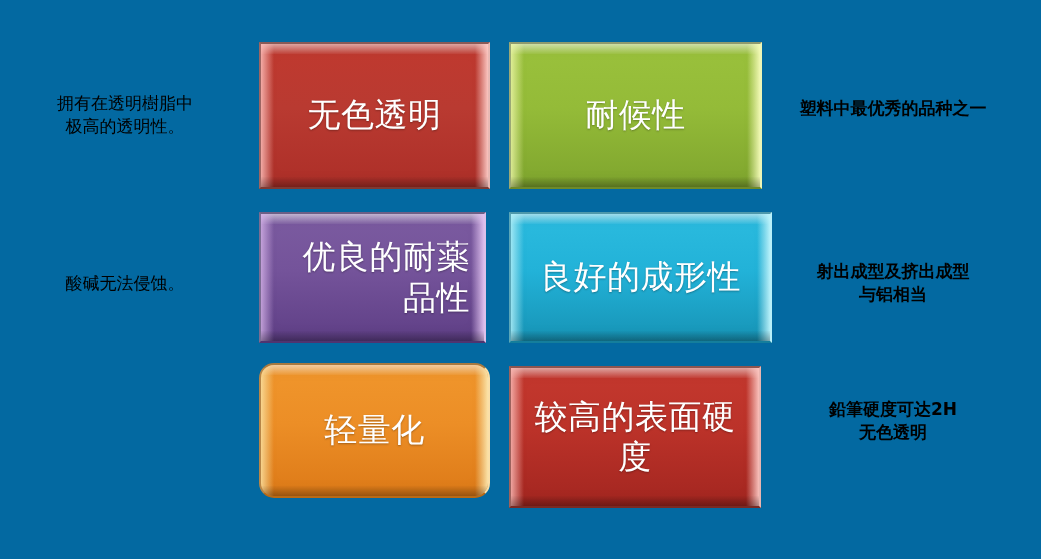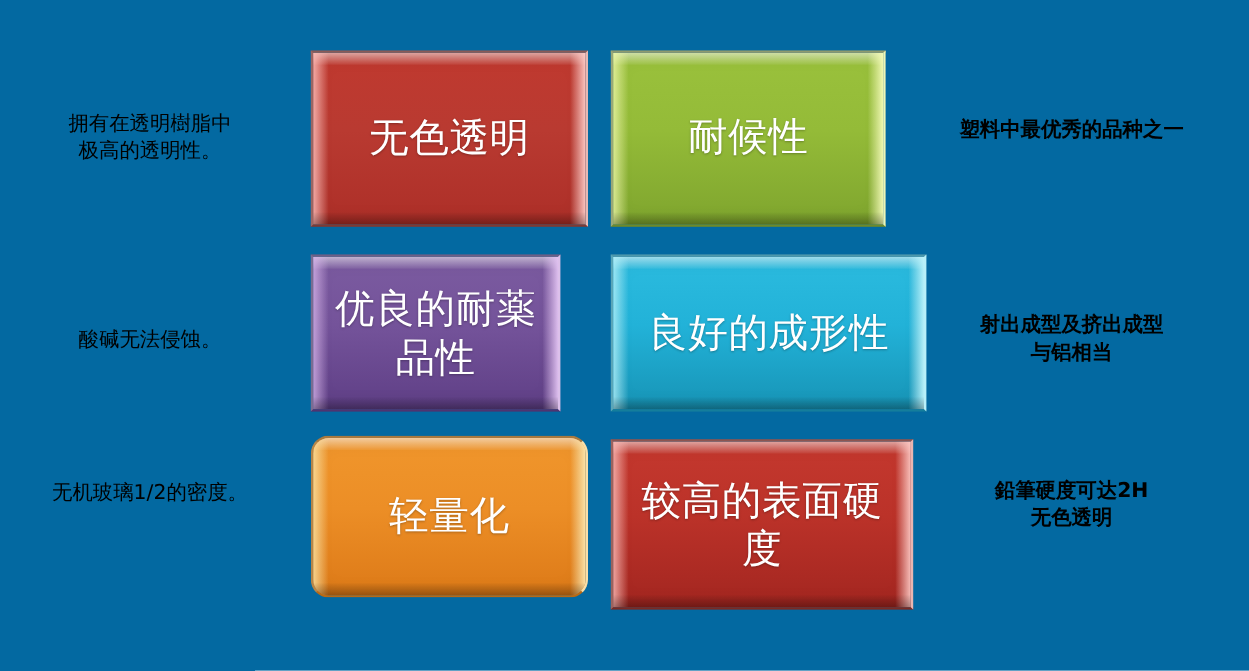--- a/index.html
+++ b/index.html
@@ -194,46 +194,45 @@
 
   <div class="caption left" style="top:92px;">拥有在透明樹脂中
 极高的透明性。</div>
 
   <div class="box red" style="left:259px; top:42px; width:231px; height:147px;">
     <span class="bevel-l"></span>
     <span class="bevel-r"></span>
     <span class="label">无色透明</span>
   </div>
 
-  <div class="box green" style="left:509px; top:42px; width:229px; height:147px;font-family:Liberation Serif, serif;">
+  <div class="box green" style="left:509px; top:42px; width:253px; height:147px;">
     <span class="bevel-l"></span>
     <span class="bevel-r"></span>
     <span class="label">耐候性</span>
   </div>
 
   <div class="caption right" style="top:97px;">塑料中最优秀的品种之一</div>
 
   <div class="caption left" style="top:272px;text-align:center;">酸碱无法侵蚀。</div>
 
-  <div class="box purple" style="left:259px; top:212px; width:208px; height:131px;">
+  <div class="box purple" style="left:259px; top:212px; width:227px; height:131px;text-align:right;">
     <span class="bevel-l"></span>
     <span class="bevel-r"></span>
     <span class="label">优良的耐薬品性</span>
   </div>
 
   <div class="box cyan" style="left:509px; top:212px; width:263px; height:131px;">
     <span class="bevel-l"></span>
     <span class="bevel-r"></span>
     <span class="label">良好的成形性</span>
   </div>
 
   <div class="caption right" style="top:260px;">射出成型及挤出成型
 与铝相当</div>
 
-  <div class="caption left" style="top:400px;">无机玻璃1/2的密度。</div>
 
   <div class="box orange" style="left:259px; top:363px; width:231px; height:135px;">
     <span class="bevel-l"></span>
     <span class="bevel-r"></span>
     <span class="label">轻量化</span>
   </div>
 
   <div class="box red2" style="left:509px; top:366px; width:252px; height:142px;">
     <span class="bevel-l"></span>
     <span class="bevel-r"></span>

